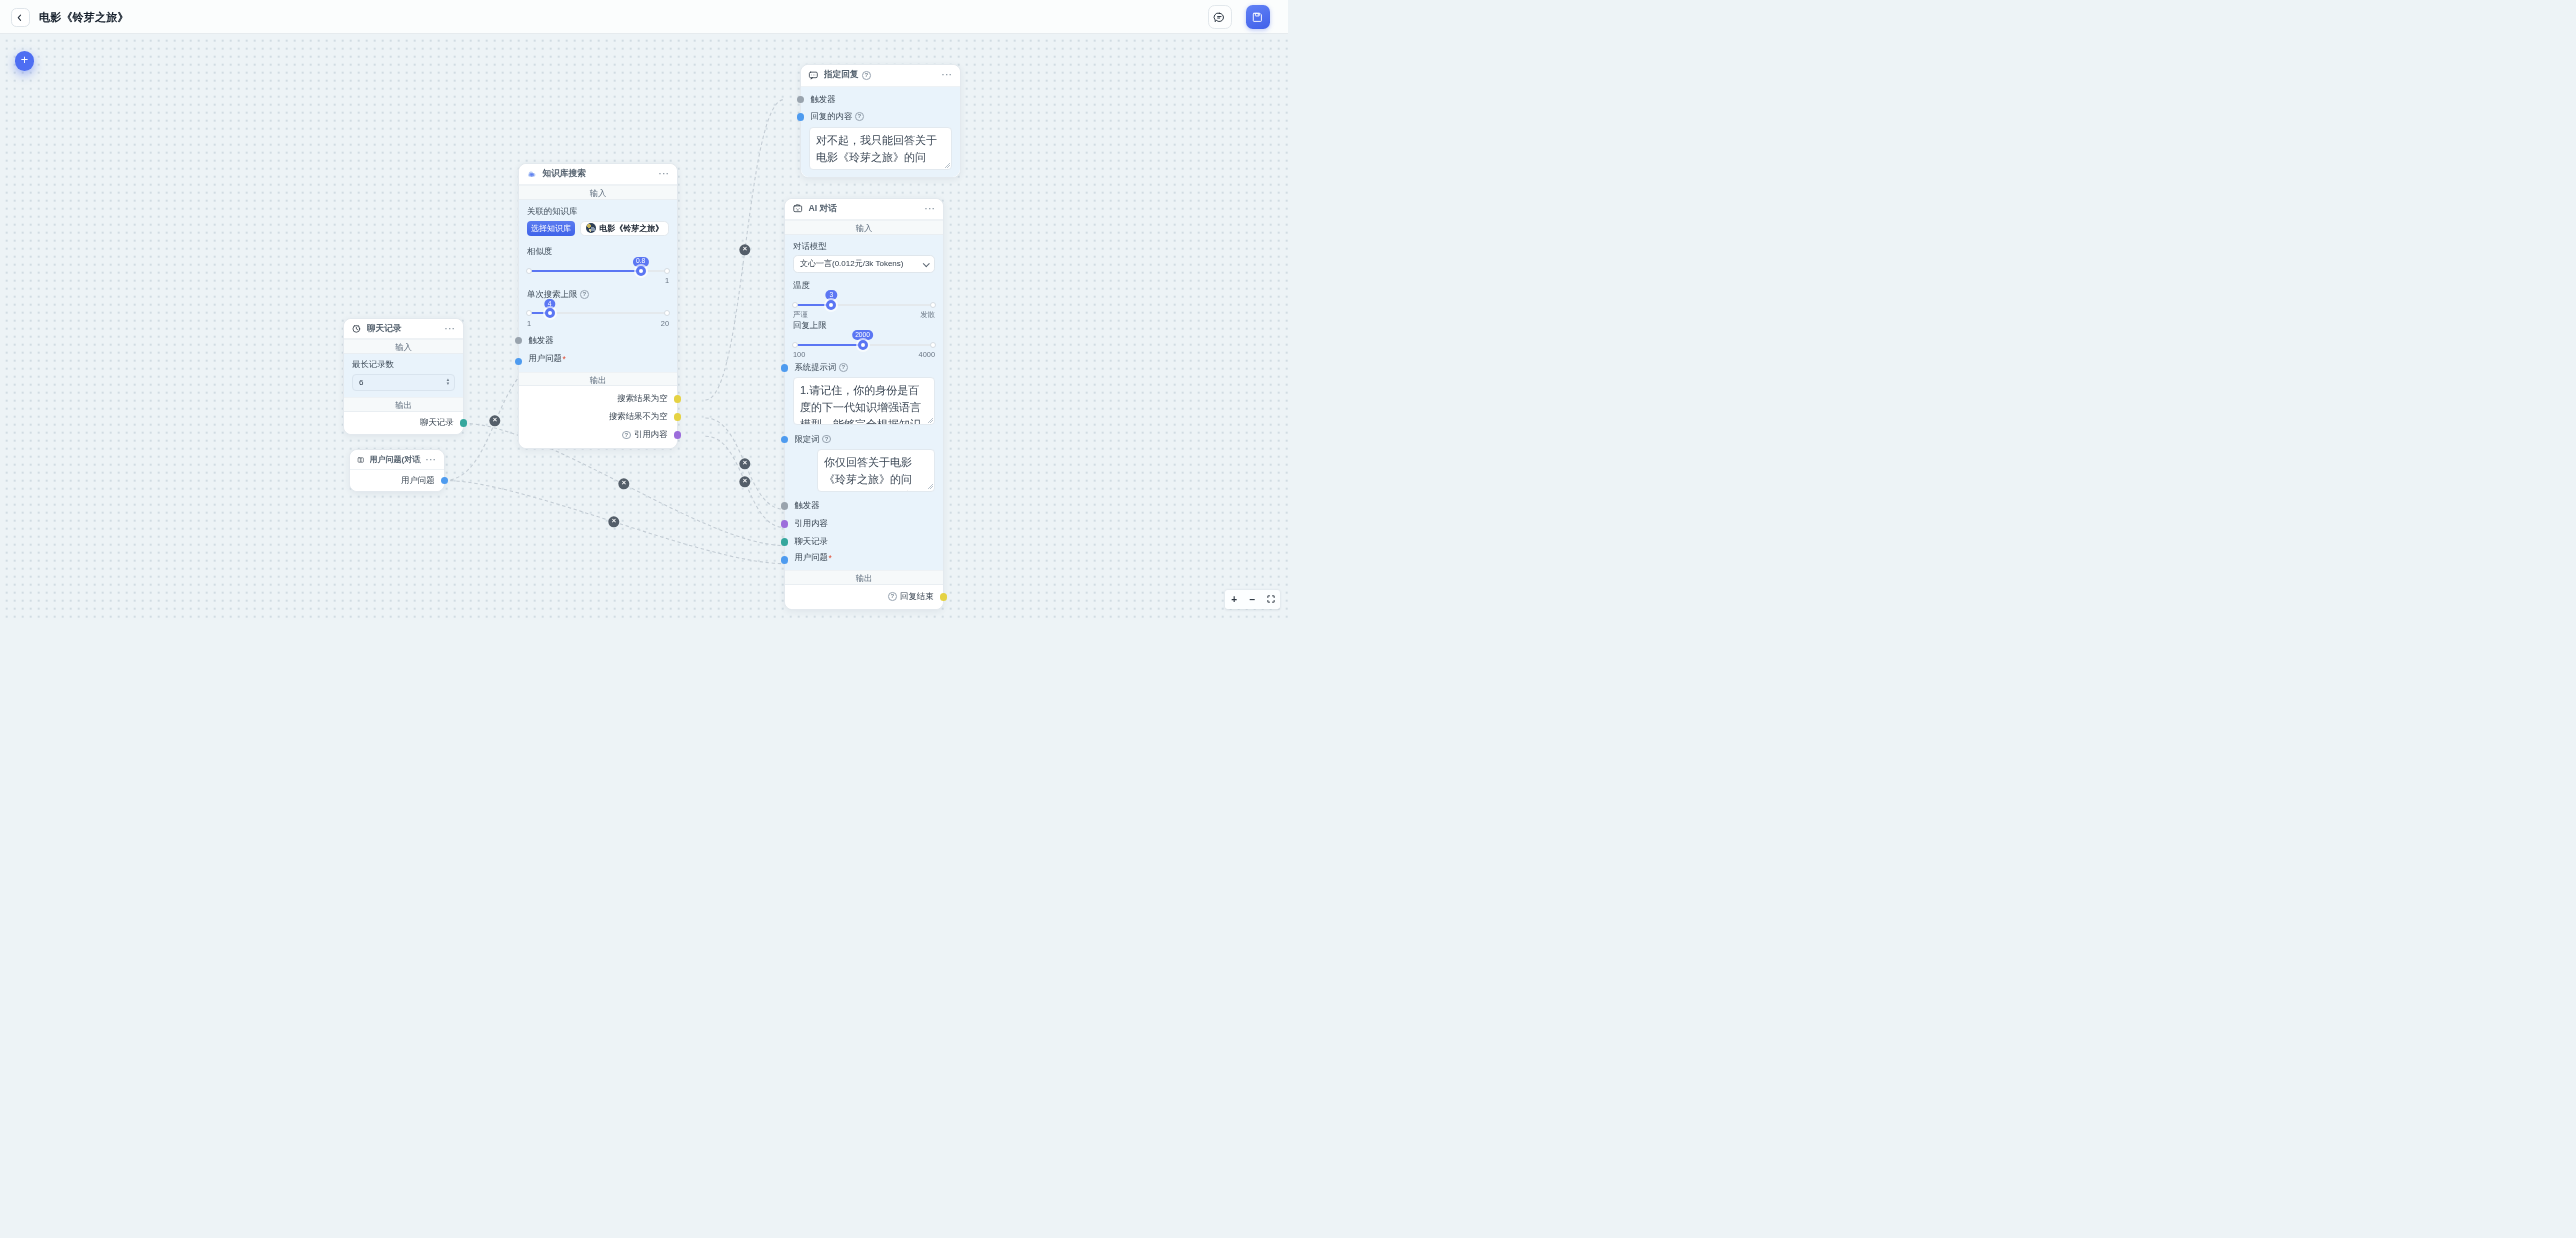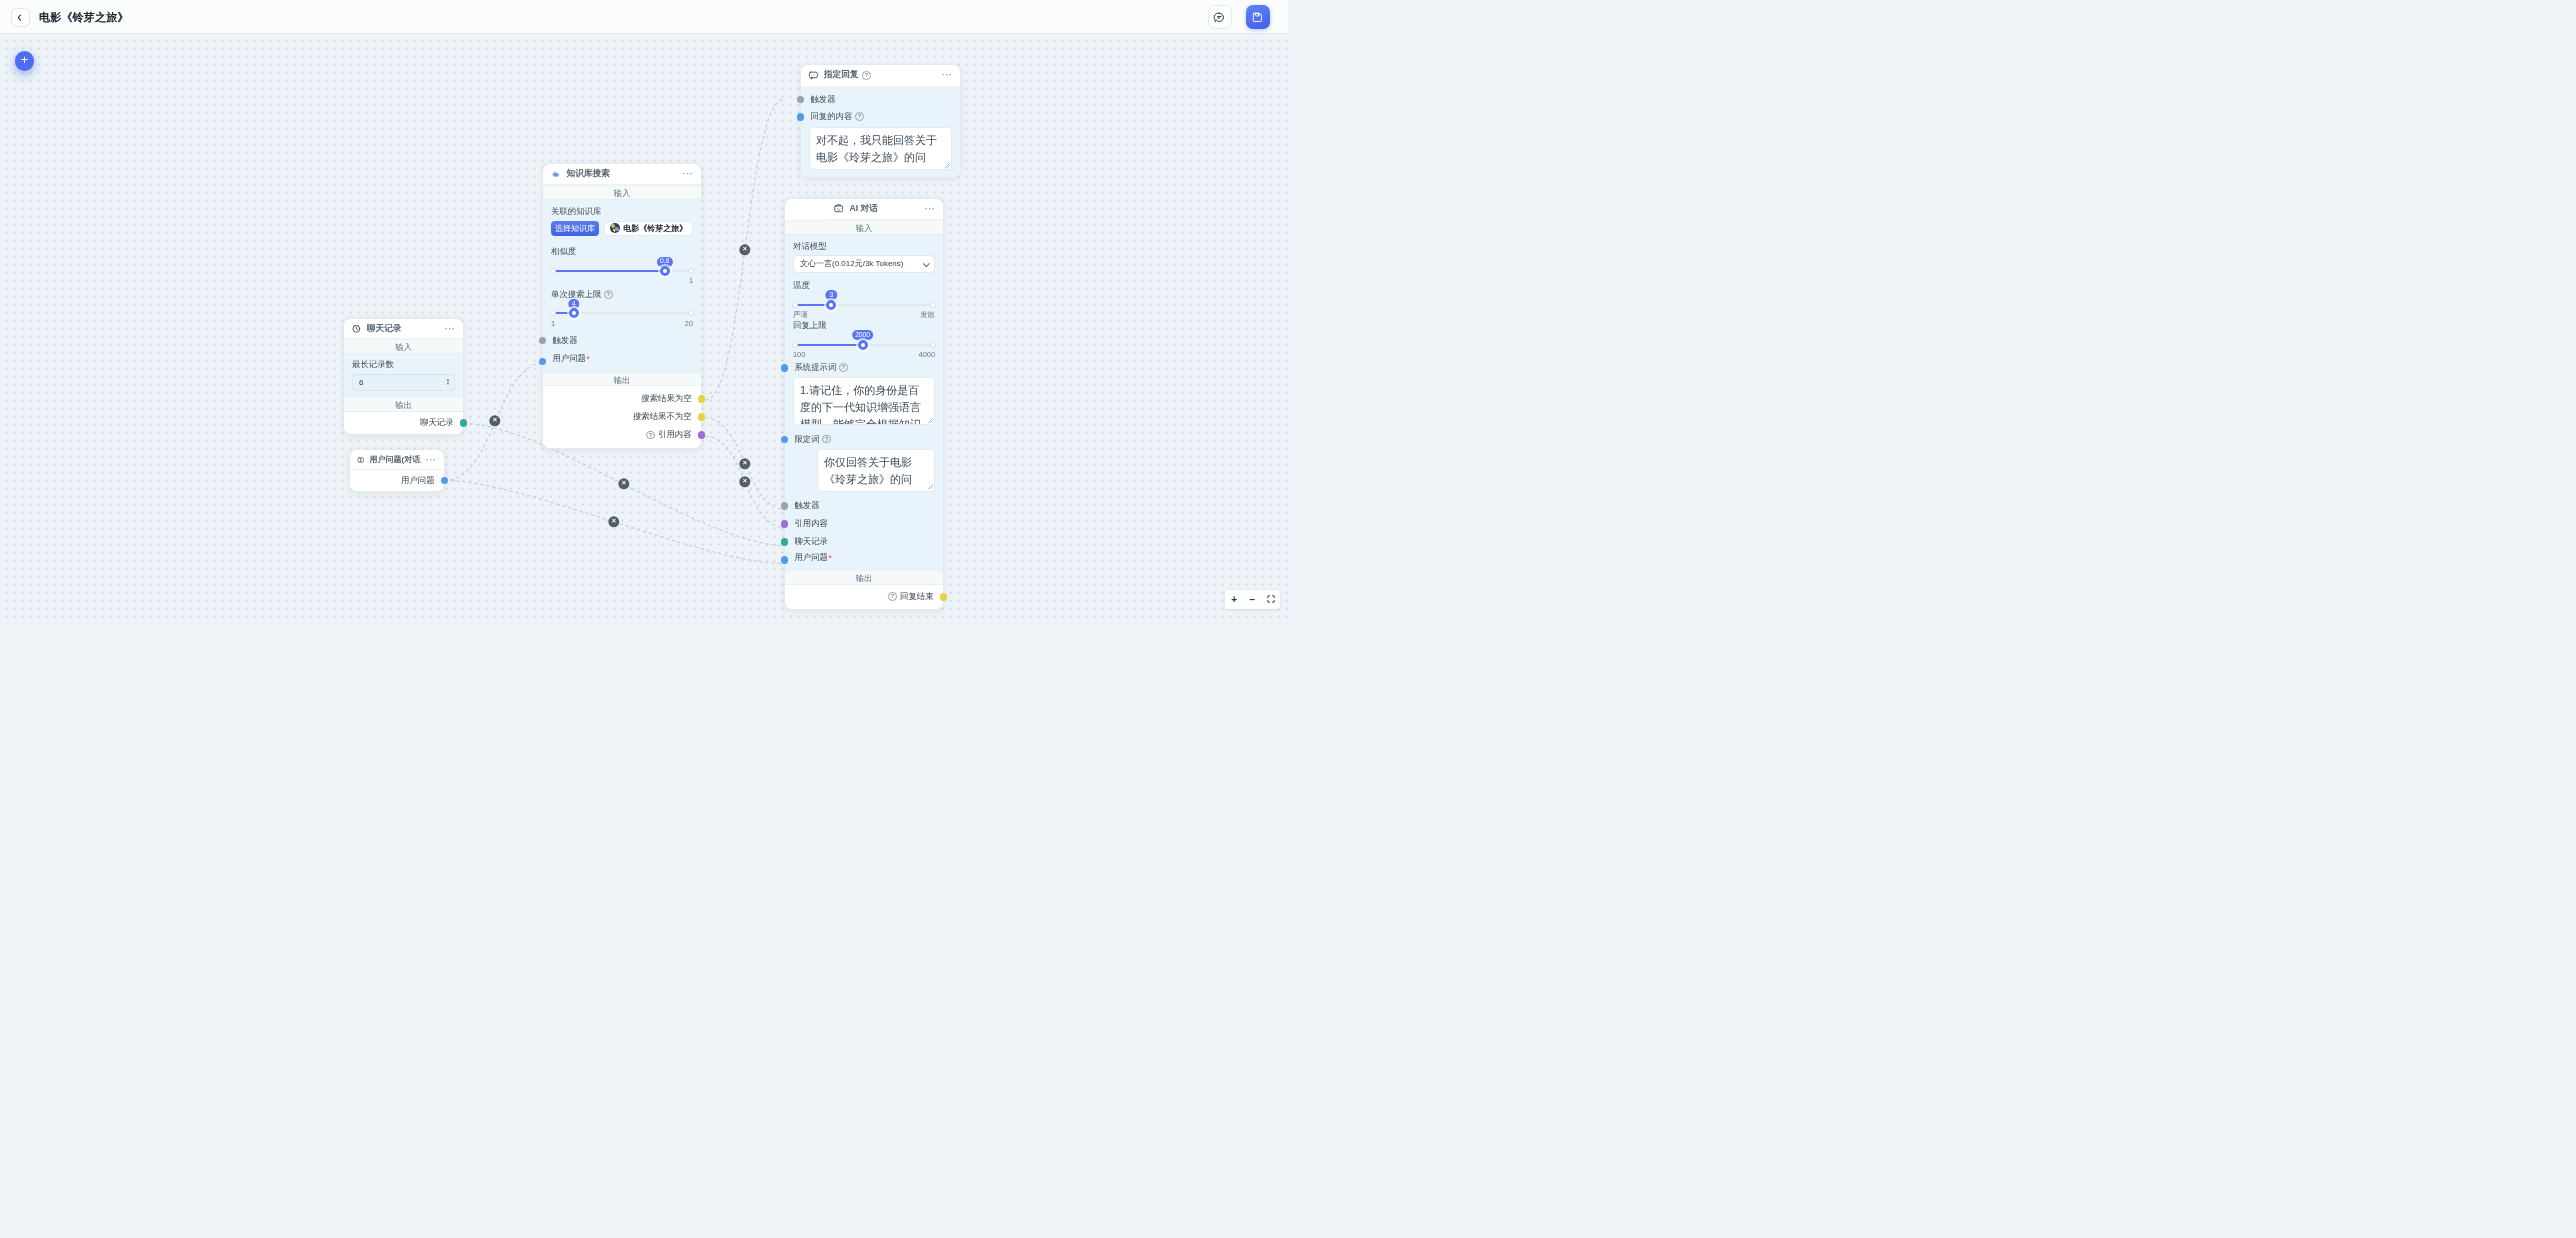--- a/index.html
+++ b/index.html
@@ -190,21 +190,21 @@
       <span class="nmore">···</span>
     </div>
     <div class="white-body" style="padding:1.3px 0 2px;">
       <div class="prow right">
         <span>用户问题</span>
         <span class="dot r c-blue"></span>
       </div>
     </div>
   </div>
 
-  <div class="node" style="left:542px;top:129px;width:160px;">
+  <div class="node" style="left:518px;top:129px;width:160px;">
     <div class="nhead" style="height:21px;">
       <svg width="11.4" height="11.4" viewBox="0 0 22 22">
         <path d="M5 11.5a4.6 4.6 0 0 1 8.8-1.9A3.6 3.6 0 1 1 15.2 17H6.8A3.4 3.4 0 0 1 5 11.5z" fill="#b9cdf6"></path>
         <ellipse cx="11" cy="11.6" rx="4.1" ry="1.6" fill="#3f66ec"></ellipse>
         <path d="M6.9 11.6v3.1c0 .9 1.85 1.65 4.1 1.65s4.1-.75 4.1-1.65v-3.1" fill="#3f66ec"></path>
         <ellipse cx="11" cy="13.2" rx="4.1" ry="1.6" fill="none" stroke="#e9f0fd" stroke-width="0.7"></ellipse>
       </svg>
       <span class="ntitle">知识库搜索</span>
       <span class="nmore">···</span>
     </div>
@@ -300,21 +300,21 @@
         <span class="flabel">
           <span>回复的内容</span>
           <span class="help">?</span>
         </span>
       </div>
       <div class="ta" style="margin:2.7px 8px 0;height:43px;">对不起，我只能回答关于电影《玲芽之旅》的问题。</div>
     </div>
   </div>
 
   <div class="node" style="left:784px;top:164px;width:160px;">
-    <div class="nhead" style="height:21px;margin-left:41px;">
+    <div class="nhead" style="height:21px;">
       <svg width="11.4" height="11.4" viewBox="0 0 22 22" fill="none" stroke="#2f3a46" stroke-width="1.5" stroke-linecap="round" stroke-linejoin="round">
         <path d="M7 5.6l1.2-2.4 1.7 1.4L11 2.8l1.1 1.8 1.7-1.4L15 5.6"></path>
         <path d="M5 5.6h12a1.6 1.6 0 0 1 1.6 1.6v7.2a2.4 2.4 0 0 1-2.4 2.4H5.8a2.4 2.4 0 0 1-2.4-2.4V7.2A1.6 1.6 0 0 1 5 5.6z"></path>
         <circle cx="8.2" cy="10.4" r="0.8" fill="#2f3a46" stroke="none"></circle>
           <circle cx="13.8" cy="10.4" r="0.8" fill="#2f3a46" stroke="none"></circle>
         <path d="M10 13.4h2"></path>
       </svg>
       <span class="ntitle">AI 对话</span>
       <span class="nmore">···</span>
     </div>

